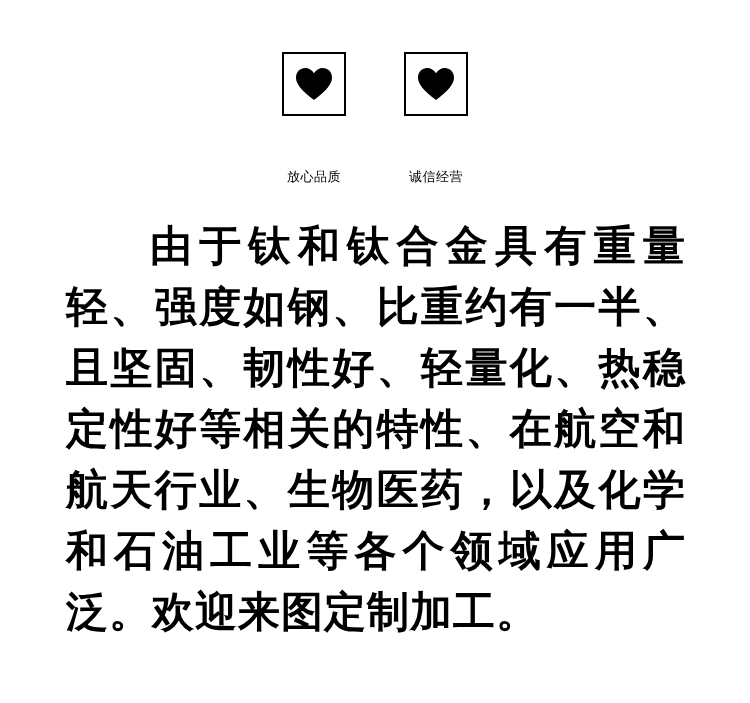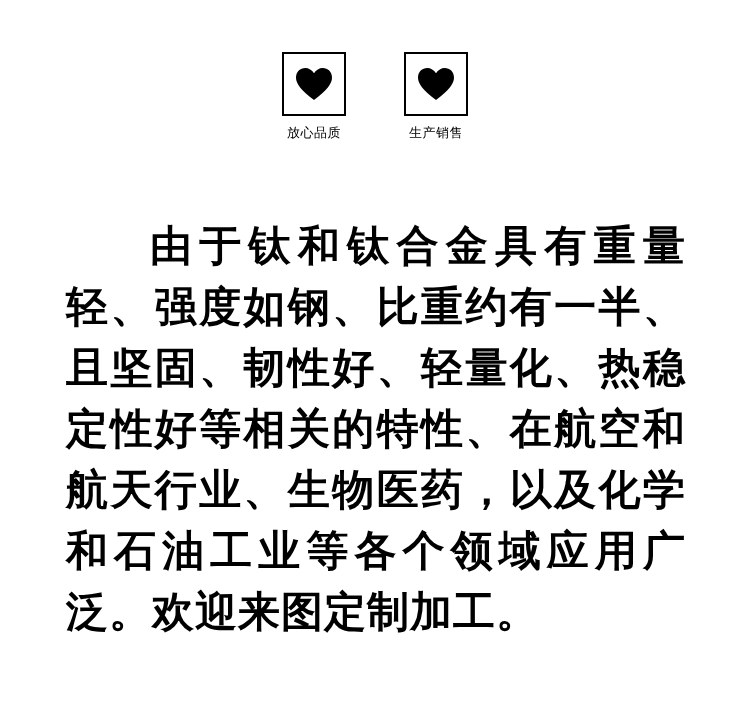--- a/index.html
+++ b/index.html
@@ -30,20 +30,21 @@
     display: flex;
     justify-content: center;
     align-items: flex-start;
     gap: 36px;
   }
   .badge {
     width: 86px;
     display: flex;
     flex-direction: column;
     align-items: center;
+    gap: 44px;
   }
   .badge-box {
     width: 64px;
     height: 64px;
     border: 2px solid #000000;
     box-sizing: border-box;
     display: flex;
     align-items: center;
     justify-content: center;
     background: #ffffff;
@@ -90,30 +91,30 @@
       <div class="badge-box">
         <span class="heart-icon">
           <svg width="38" height="34" viewBox="0 0 38 34" aria-hidden="true">
             <path d="M19 33 C6 23 1 17 1 10.5 C1 4.8 5.3 1 10.2 1 C13.8 1 16.9 3 19 6.2 C21.1 3 24.2 1 27.8 1 C32.7 1 37 4.8 37 10.5 C37 17 32 23 19 33 Z" fill="#000000"></path>
           </svg>
         </span>
       </div>
       <div class="badge-label">放心品质</div>
     </div>
 
-
-
     <div class="badge">
       <div class="badge-box">
         <span class="heart-icon">
           <svg width="38" height="34" viewBox="0 0 38 34" aria-hidden="true">
             <path d="M19 33 C6 23 1 17 1 10.5 C1 4.8 5.3 1 10.2 1 C13.8 1 16.9 3 19 6.2 C21.1 3 24.2 1 27.8 1 C32.7 1 37 4.8 37 10.5 C37 17 32 23 19 33 Z" fill="#000000"></path>
           </svg>
         </span>
       </div>
-      <div class="badge-label">生产销售</div>
+      <div class="badge-label">诚信经营</div>
     </div>
+
+
 
   </div>
 
   <div class="body-text">由于钛和钛合金具有重量轻、强度如钢、比重约有一半、且坚固、韧性好、轻量化、热稳定性好等相关的特性、在航空和航天行业、生物医药，以及化学和石油工业等各个领域应用广泛。欢迎来图定制加工。</div>
 
 </div>
 
 </body></html>

